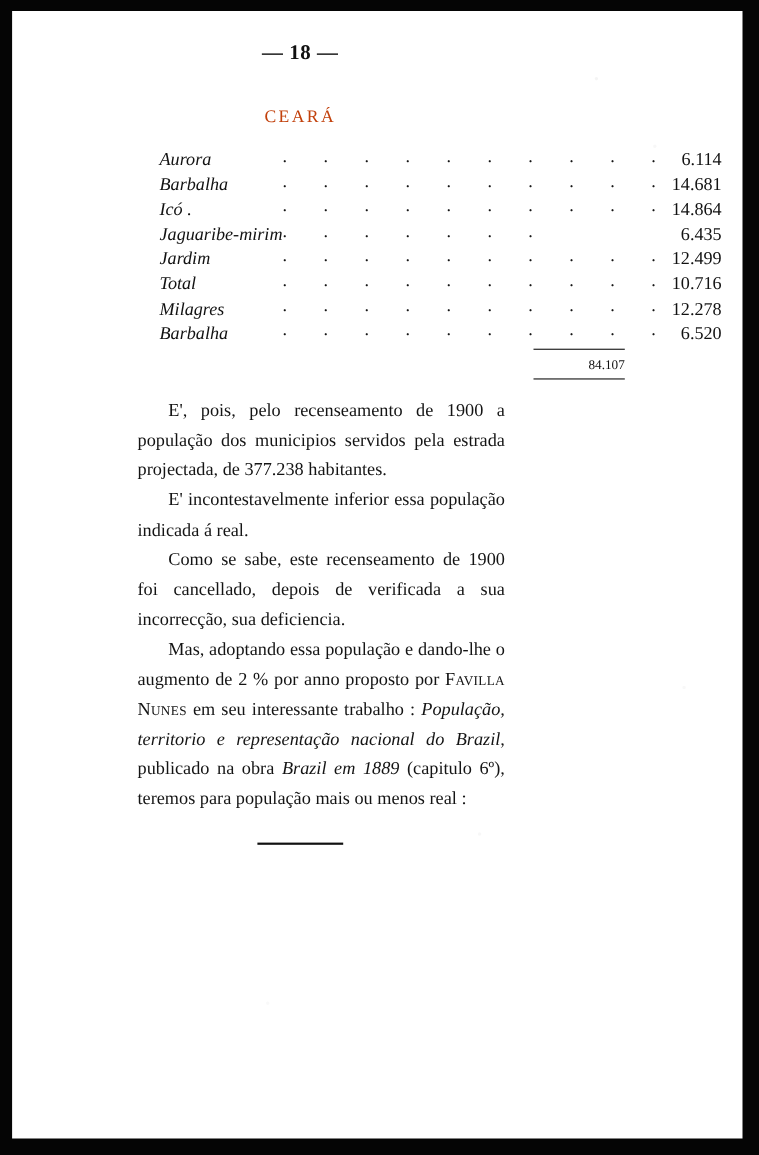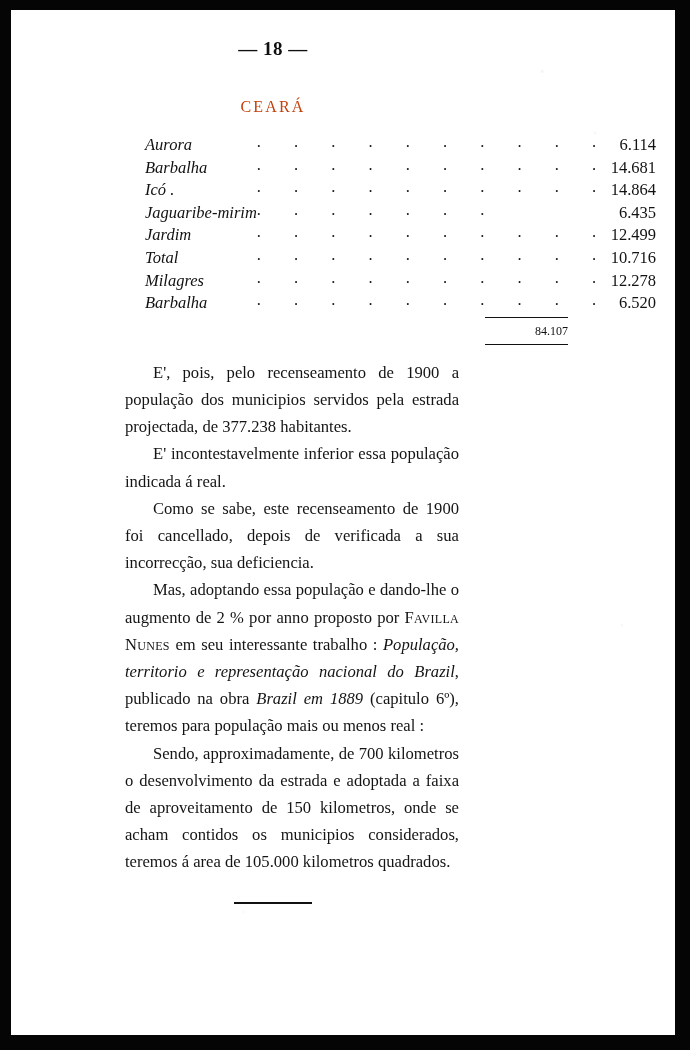--- a/index.html
+++ b/index.html
@@ -292,21 +292,20 @@
 
       <p class="para">E', pois, pelo recenseamento de 1900 a população dos municipios servidos pela estrada projectada, de 377.238 habitantes.</p>
 
       <p class="para">E' incontestavelmente inferior essa população indicada á real.</p>
 
       <p class="para">Como se sabe, este recenseamento de 1900 foi cancellado, depois de verificada a sua incorrecção, sua deficiencia.</p>
 
       <p class="para"><span>Mas, adoptando essa população e dando-lhe o augmento de 2 % por anno proposto por </span><span class="sc">Favilla Nunes</span><span> em seu interessante trabalho : </span><span class="it">População, territorio e representação nacional do Brazil</span><span>, publicado na obra </span><span class="it">Brazil em 1889</span><span> (capitulo 6º), teremos para população mais ou menos real :</span></p>
 
 
-      <p class="para">Sendo, approximadamente, de 700 kilometros o desenvolvimento da estrada e adoptada a faixa de aproveitamento de 150 kilometros, onde se acham contidos os municipios considerados, teremos á area de 105.000 kilometros quadrados.</p>
 
 
 
     </div>
 
     <div id="bottom-ornament"></div>
 
   </div>
 </div>
 

